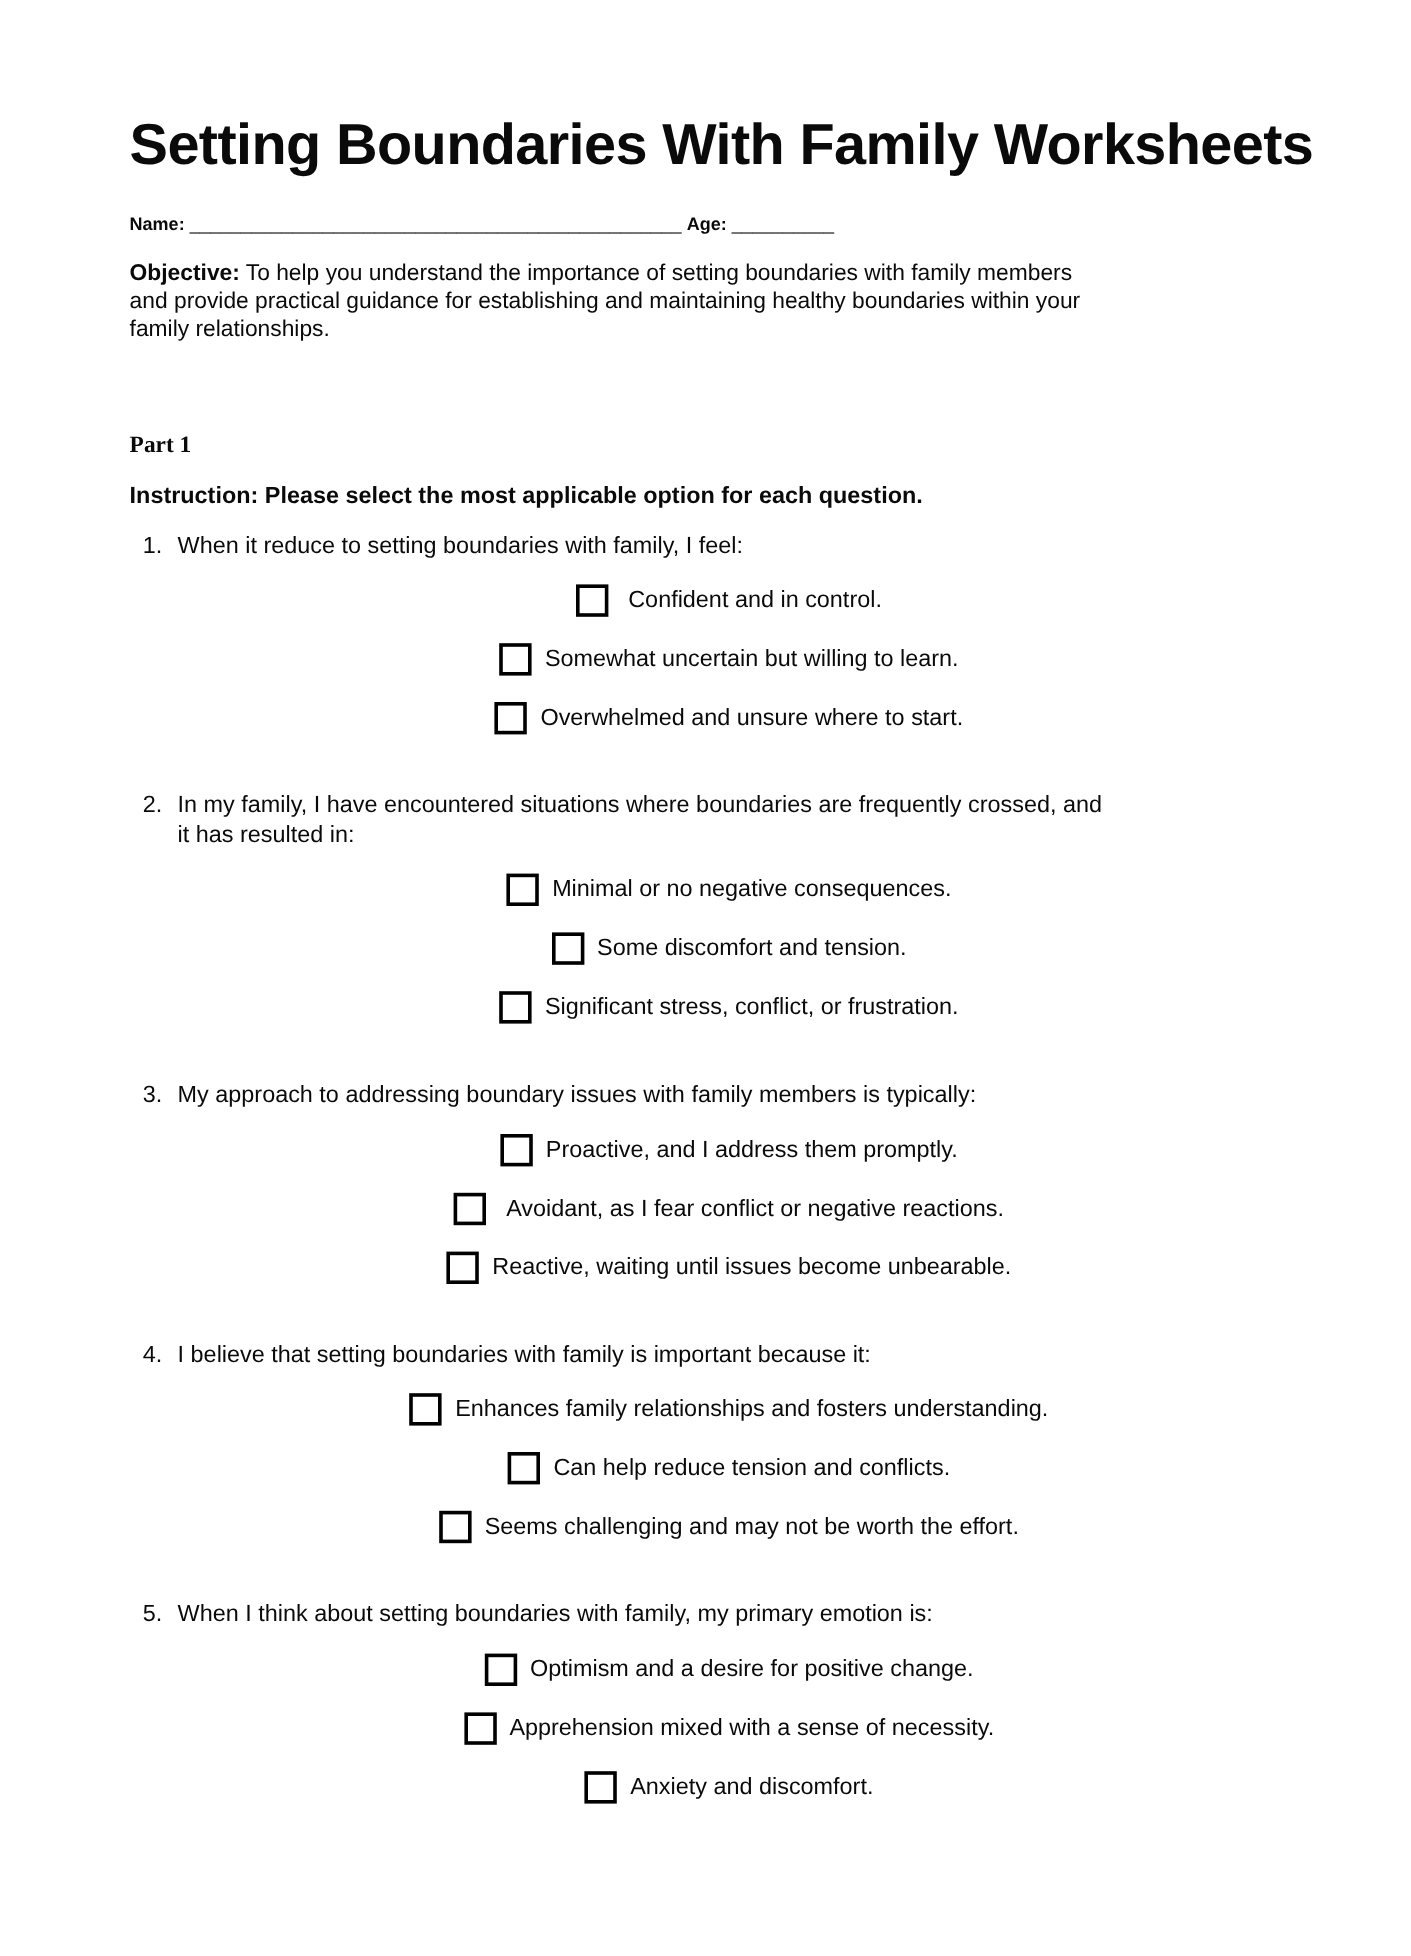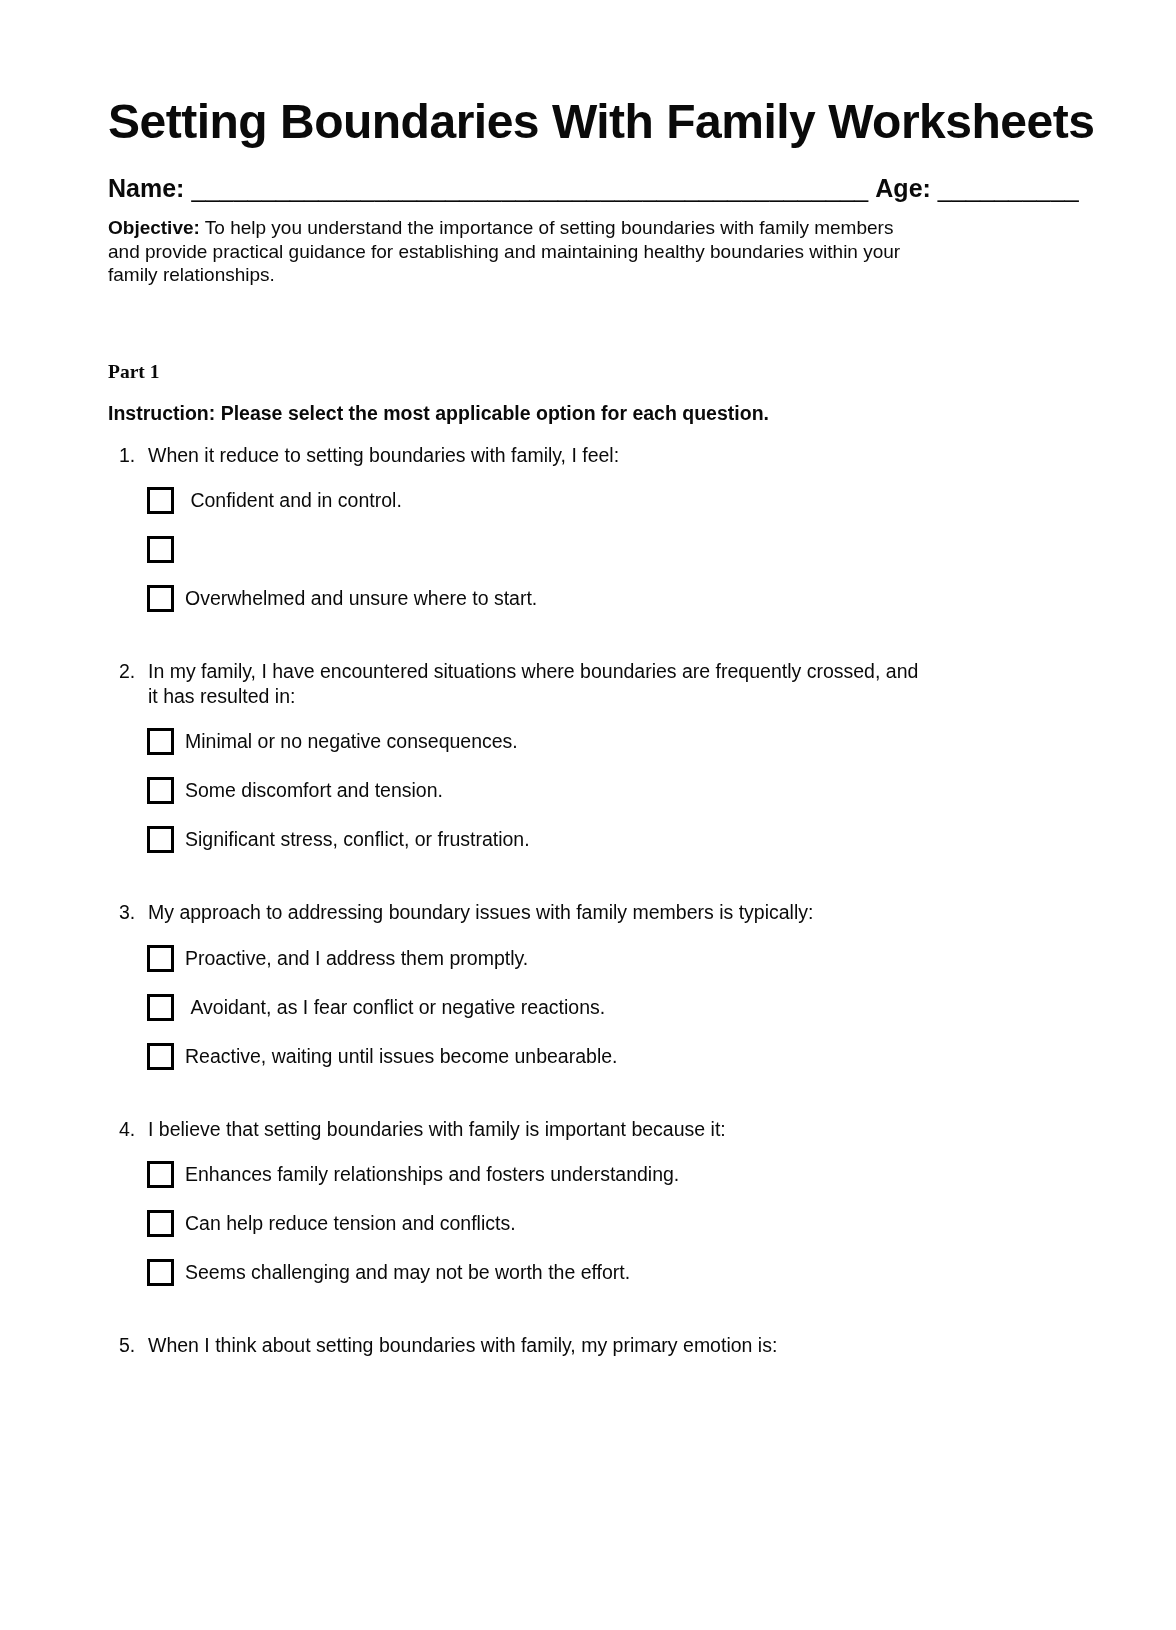--- a/index.html
+++ b/index.html
@@ -21,21 +21,21 @@
     font-size: 48px;
     font-weight: bold;
     line-height: 46px;
     margin: 0;
     text-align: center;
     letter-spacing: -0.5px;
     white-space: nowrap;
   }
   .name-row {
     margin-top: 31px;
-    font-size: 25px;
+    font-size: 15px;
     line-height: 24px;
     white-space: pre;
   }
   .bold-label { font-weight: bold; }
   .blank-line { font-weight: normal; letter-spacing: 0.2px; }
   .objective {
     margin-top: 16px;
     font-size: 19px;
     line-height: 23.5px;
   }
@@ -62,20 +62,21 @@
   }
   .q-num { flex: none; width: 29px; }
   .q-text { white-space: pre-wrap; }
   .options { margin-top: 20px; }
   .option {
     display: flex;
     align-items: center;
     height: 27px;
     margin-left: 39px;
     margin-top: 22px;
+    justify-content: center;
   }
   .option:first-child { margin-top: 0; }
   .checkbox {
     flex: none;
     width: 21px;
     height: 21px;
     border: 3px solid #000;
     background: #fff;
     cursor: pointer;
   }
@@ -106,20 +107,21 @@
       <span class="q-num">1.</span>
       <span class="q-text">When it reduce to setting boundaries with family, I feel:</span>
     </div>
     <div class="options">
       <div class="option">
         <span class="checkbox"></span>
         <span class="opt-label"> Confident and in control.</span>
       </div>
       <div class="option">
         <span class="checkbox"></span>
+        <span class="opt-label">Somewhat uncertain but willing to learn.</span>
       </div>
       <div class="option">
         <span class="checkbox"></span>
         <span class="opt-label">Overwhelmed and unsure where to start.</span>
       </div>
     </div>
   </div>
 
   <div class="question">
     <div class="q-head">
@@ -183,15 +185,29 @@
         <span class="opt-label">Seems challenging and may not be worth the effort.</span>
       </div>
     </div>
   </div>
 
   <div class="question">
     <div class="q-head">
       <span class="q-num">5.</span>
       <span class="q-text">When I think about setting boundaries with family, my primary emotion is:</span>
     </div>
+    <div class="options">
+      <div class="option">
+        <span class="checkbox"></span>
+        <span class="opt-label">Optimism and a desire for positive change.</span>
+      </div>
+      <div class="option">
+        <span class="checkbox"></span>
+        <span class="opt-label">Apprehension mixed with a sense of necessity.</span>
+      </div>
+      <div class="option">
+        <span class="checkbox"></span>
+        <span class="opt-label">Anxiety and discomfort.</span>
+      </div>
+    </div>
   </div>
 
 </div>
 
 </body></html>

